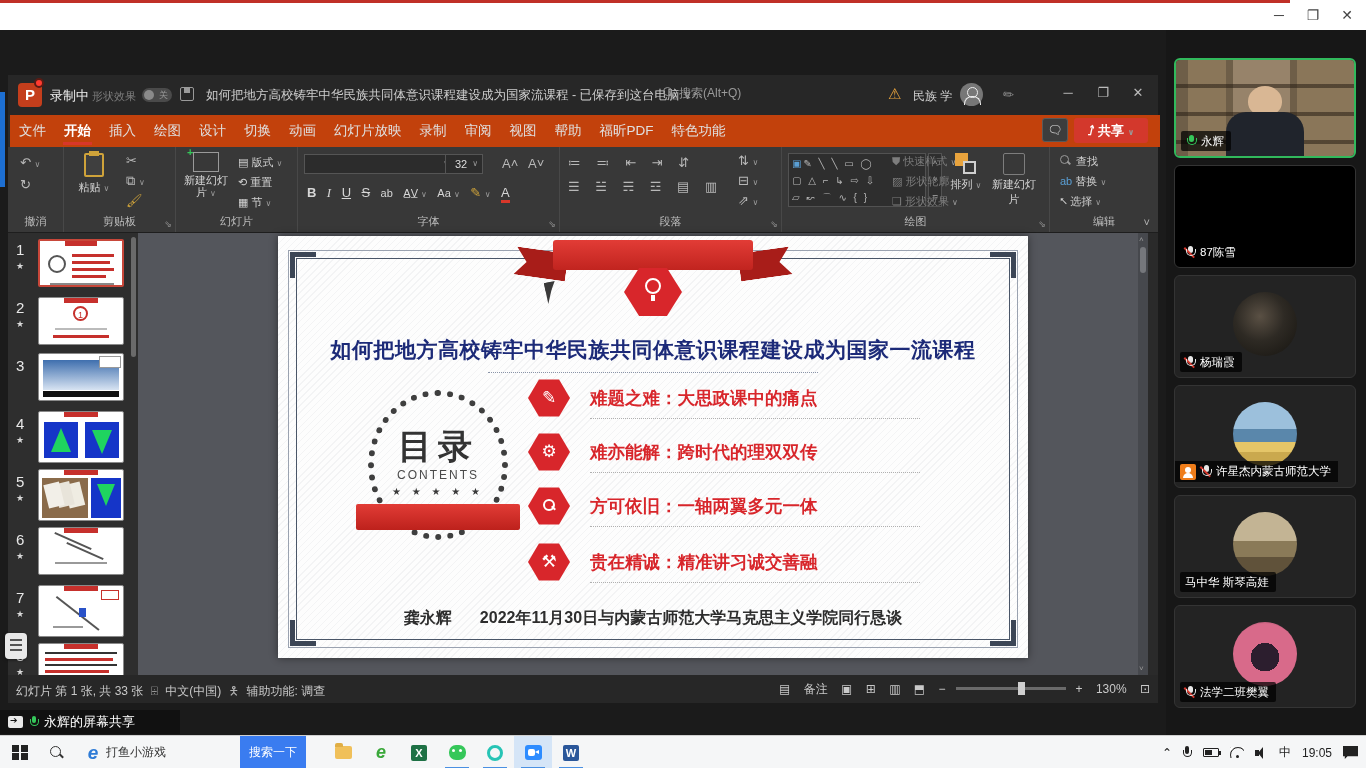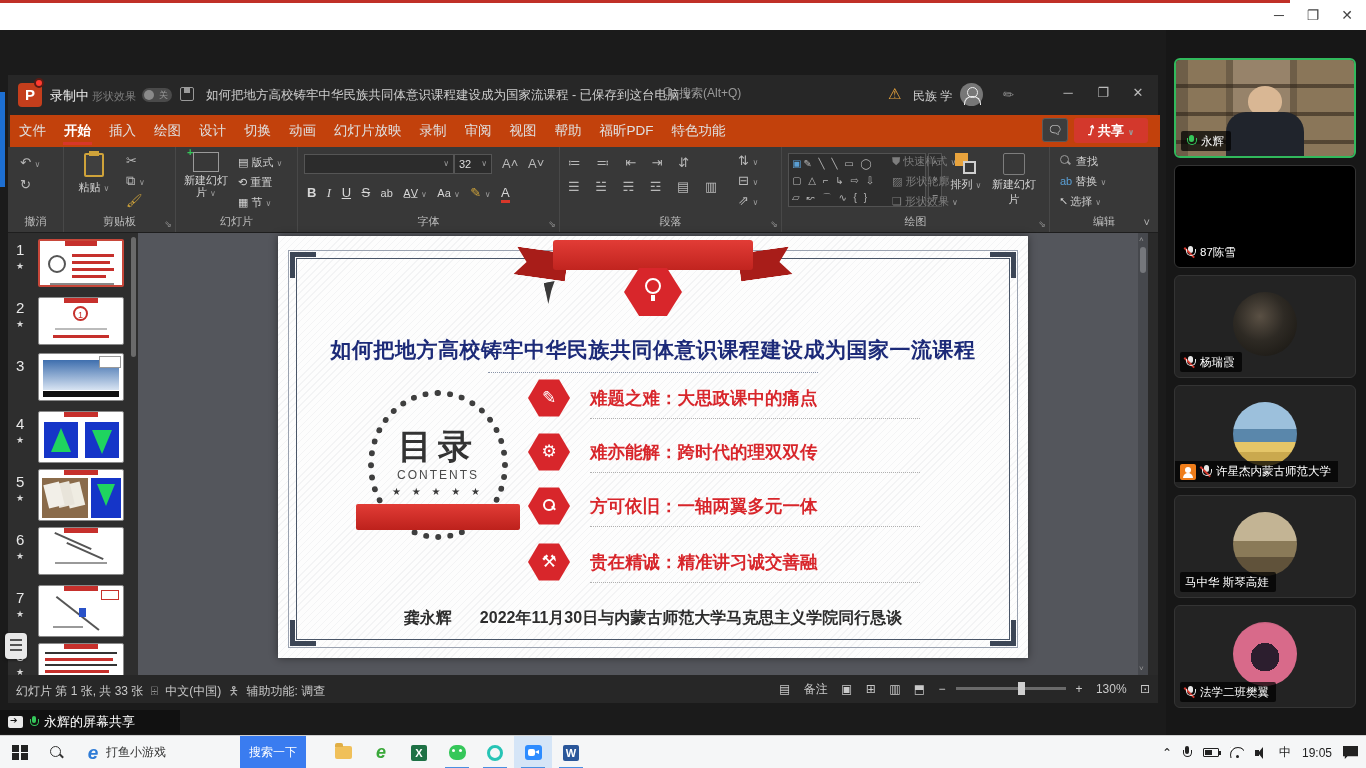--- a/index.html
+++ b/index.html
@@ -56,21 +56,21 @@
   #ribbon { position:absolute; left:0; top:72px; width:100%; height:86px; background:#383838; border-bottom:1px solid #1e1e1e; }
   .grp { position:absolute; top:0; height:100%; border-right:1px solid #484848; }
   .glabel { position:absolute; bottom:3px; left:0; right:0; text-align:center; color:#bdbdbd; font-size:11px; }
   .launch { position:absolute; right:3px; bottom:3px; color:#8f8f8f; font-size:9px; }
   .ric { color:#b8b8b8; font-size:13px; }
   .dim { color:#7d7d7d; }
   .bigbtn { position:absolute; text-align:center; color:#d6d6d6; font-size:11px; }
   .sm { font-size:11px; color:#d0d0d0; }
   .carr { color:#9a9a9a; font-size:8px; }
   .fontbox { position:absolute; left:6px; top:7px; width:150px; height:20px; background:#2c2c2c; border:1px solid #555; color:#bbb; font-size:10px; line-height:18px; padding:0 4px; }
-  .sizebox { position:absolute; left:156px; top:7px; width:38px; height:20px; background:#2c2c2c; border:1px solid #555; color:#ddd; font-size:11px; line-height:18px; padding:0 4px; }
+  .sizebox { position:absolute; left:147px; top:7px; width:38px; height:20px; background:#2c2c2c; border:1px solid #555; color:#ddd; font-size:11px; line-height:18px; padding:0 4px;text-align:center; }
   .fmt { display:inline-block; margin:0 3px; color:#d6d6d6; font-size:13px; }
   .shapegrid { position:absolute; left:6px; top:6px; width:138px; height:54px; background:#2e2e2e; border:1px solid #525252; color:#b5b5b5; font-size:10px; line-height:17px; padding:1px 3px; letter-spacing:2px; }
   .arrcol { position:absolute; left:146px; top:6px; width:14px; height:54px; background:#2e2e2e; border:1px solid #525252; color:#aaa; font-size:8px; text-align:center; line-height:17px; }
   .orange-sq { position:relative; display:inline-block; width:22px; height:22px; }
   .orange-sq i { position:absolute; width:13px; height:13px; }
   .orange-sq .a { left:0; top:0; background:#e8a33d; }
   .orange-sq .b { left:8px; top:8px; border:2px solid #cfcfcf; background:#383838; }
 
   
   #panel { position:absolute; left:0; top:158px; width:130px; height:442px; background:#2e2e2e; }

